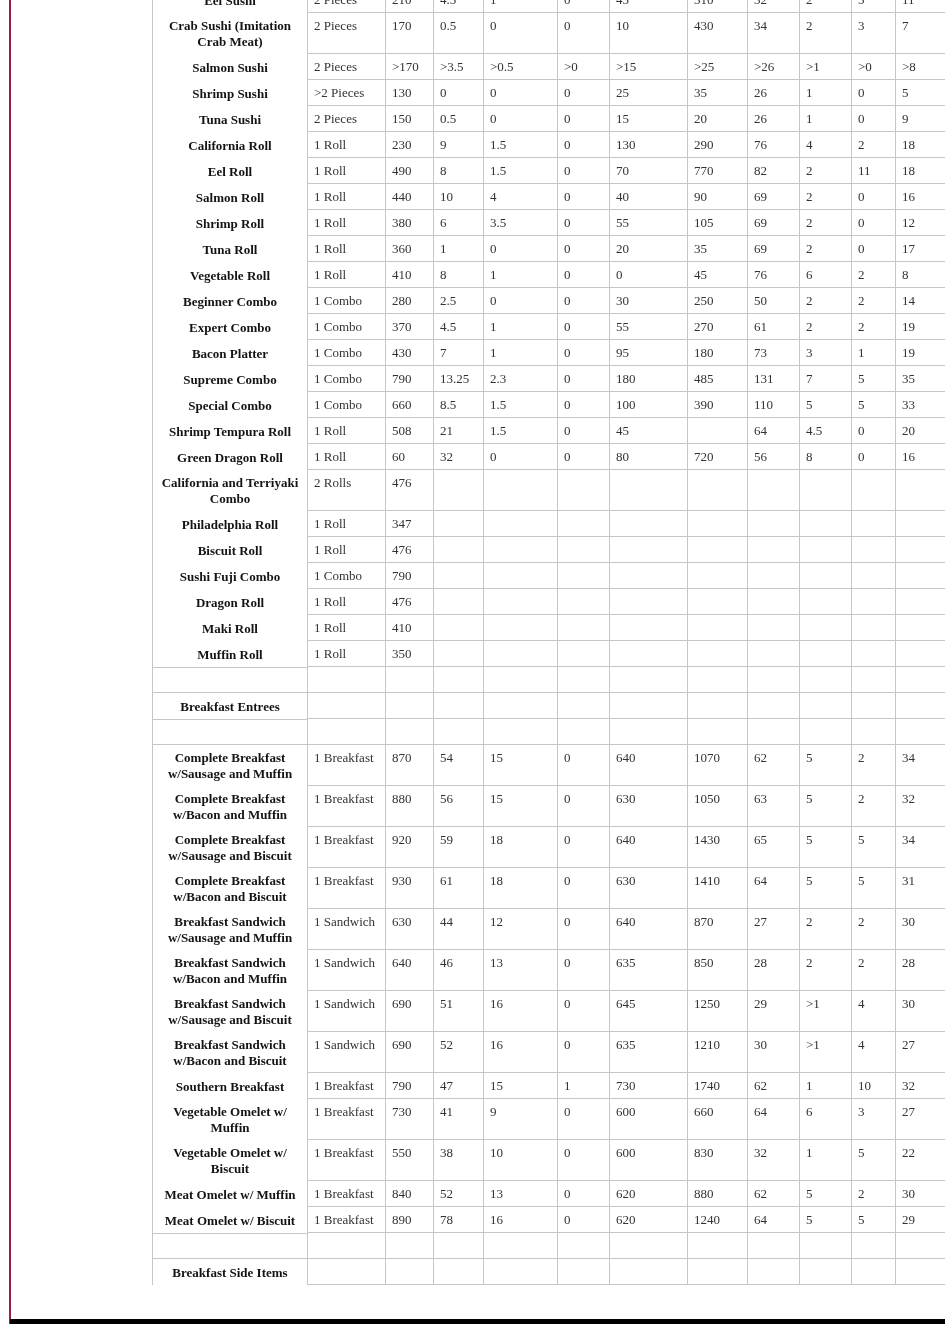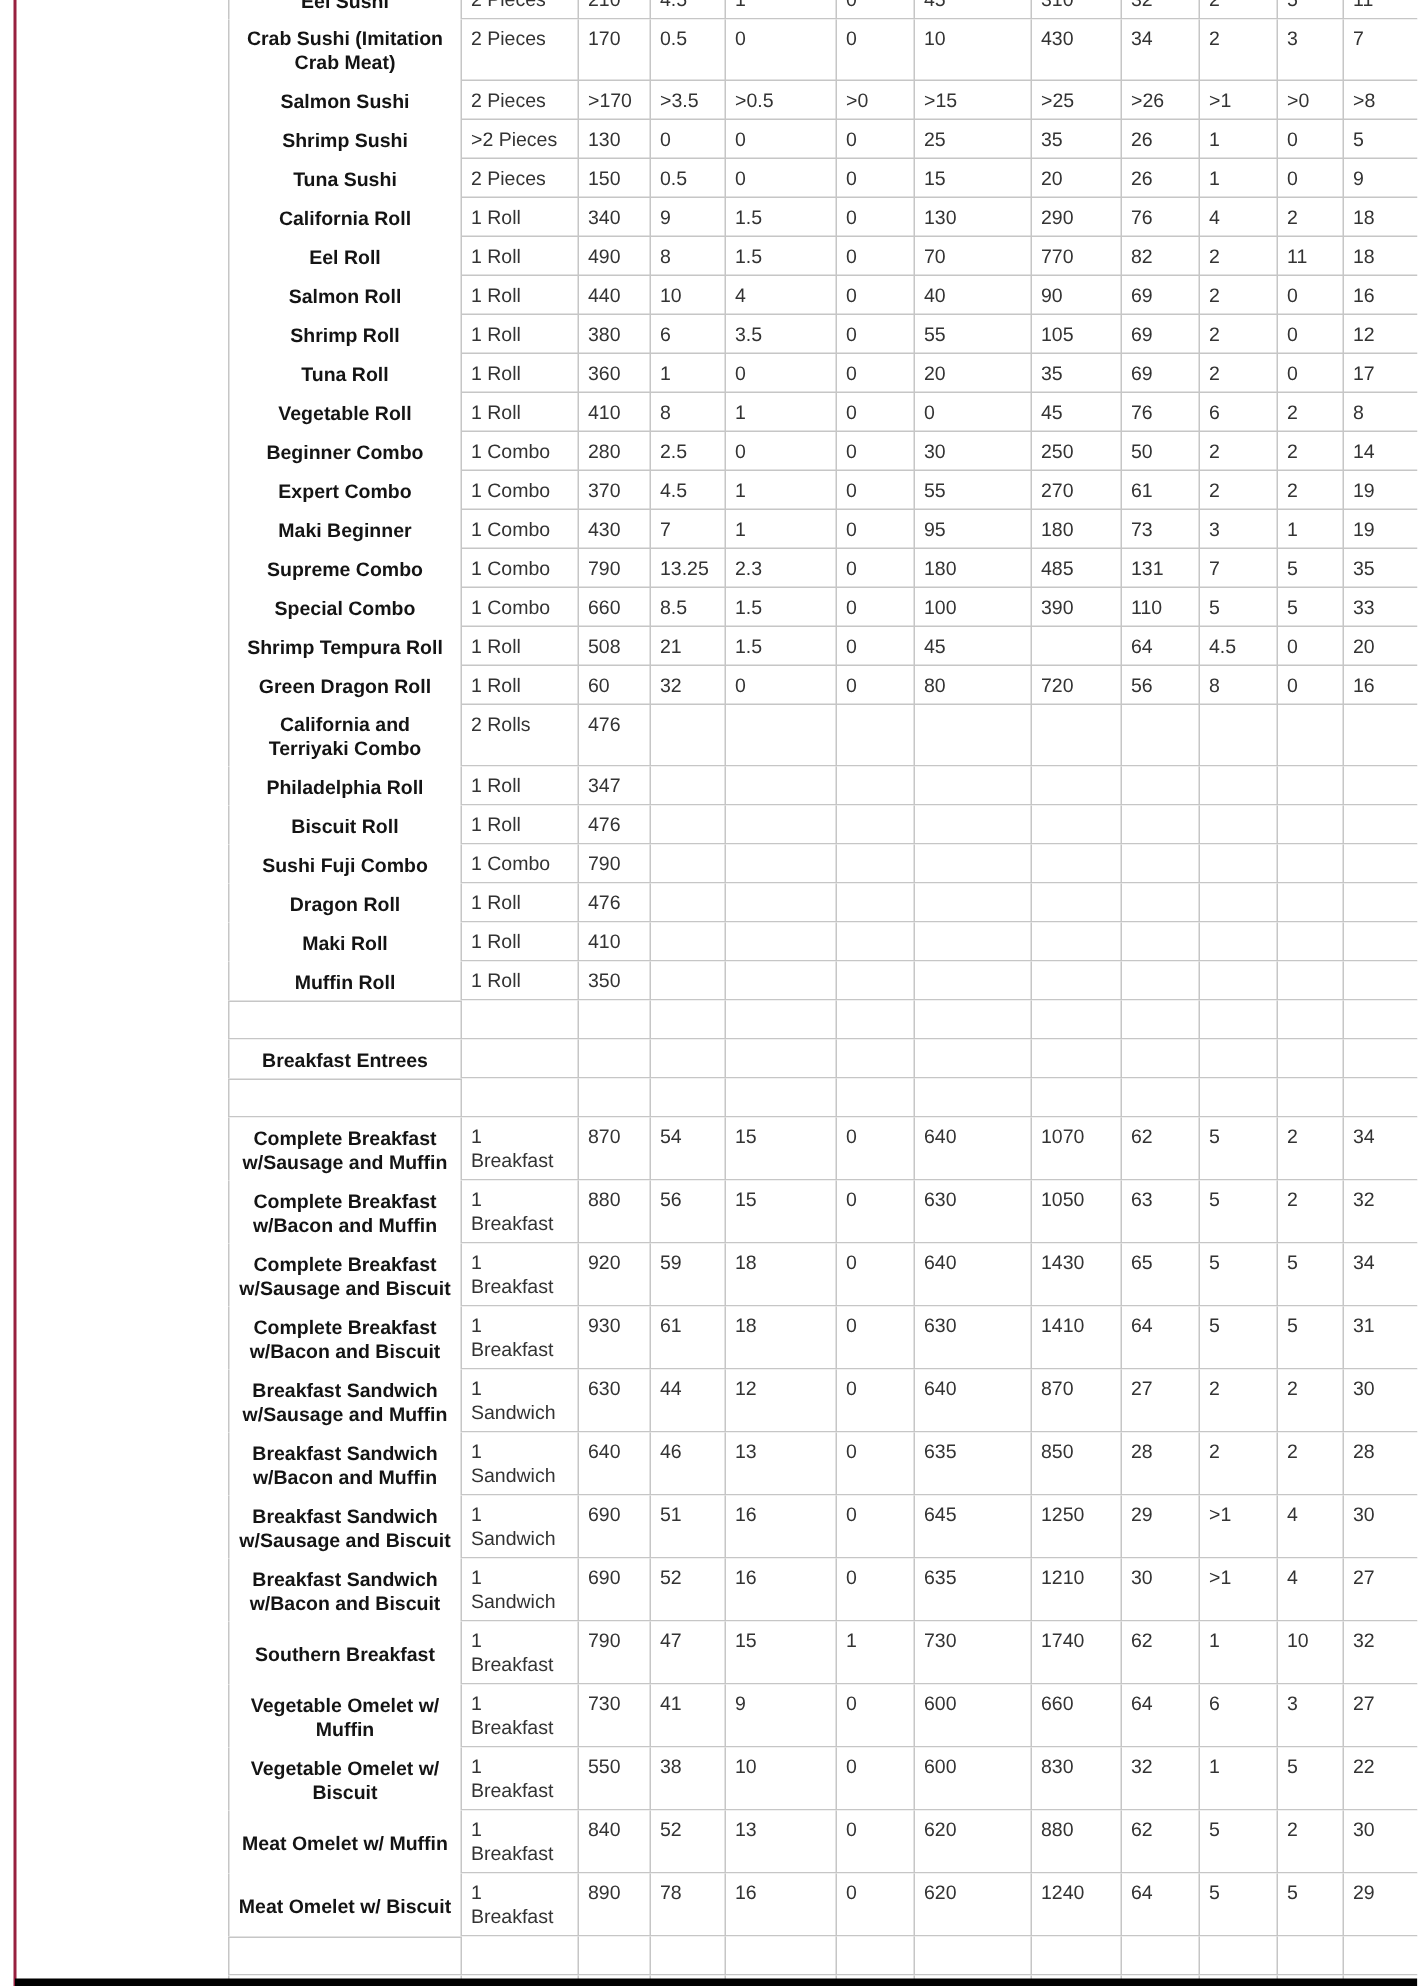--- a/index.html
+++ b/index.html
@@ -5,21 +5,21 @@
   :root{
     --border:#c6c6c6;
     --page-bg:#ffffff;
   }
   html,body{margin:0;padding:0;background:#fff;}
   .viewport{
     position:relative;
     width:945px;height:1324px;
     overflow:hidden;
     background:var(--page-bg);
-    font-family:Liberation Sans, sans-serif;
+    font-family:Liberation Serif, serif;
   }
   .accent-line{
     position:absolute;left:9px;top:0;width:2px;height:1324px;
   }
   .bottom-bar{
     position:absolute;left:10px;top:1319px;width:935px;height:5px;
   }
   .table-wrap{
     position:absolute;left:152px;top:-13px;
   }
@@ -145,21 +145,21 @@
             <td>15</td>
             <td>20</td>
             <td>26</td>
             <td>1</td>
             <td>0</td>
             <td>9</td>
           </tr>
           <tr class="item">
             <th class="name">California Roll</th>
             <td>1 Roll</td>
-            <td>340</td>
+            <td>230</td>
             <td>9</td>
             <td>1.5</td>
             <td>0</td>
             <td>130</td>
             <td>290</td>
             <td>76</td>
             <td>4</td>
             <td>2</td>
             <td>18</td>
           </tr>
@@ -255,21 +255,21 @@
             <td>1</td>
             <td>0</td>
             <td>55</td>
             <td>270</td>
             <td>61</td>
             <td>2</td>
             <td>2</td>
             <td>19</td>
           </tr>
           <tr class="item">
-            <th class="name">Maki Beginner</th>
+            <th class="name">Bacon Platter</th>
             <td>1 Combo</td>
             <td>430</td>
             <td>7</td>
             <td>1</td>
             <td>0</td>
             <td>95</td>
             <td>180</td>
             <td>73</td>
             <td>3</td>
             <td>1</td>

